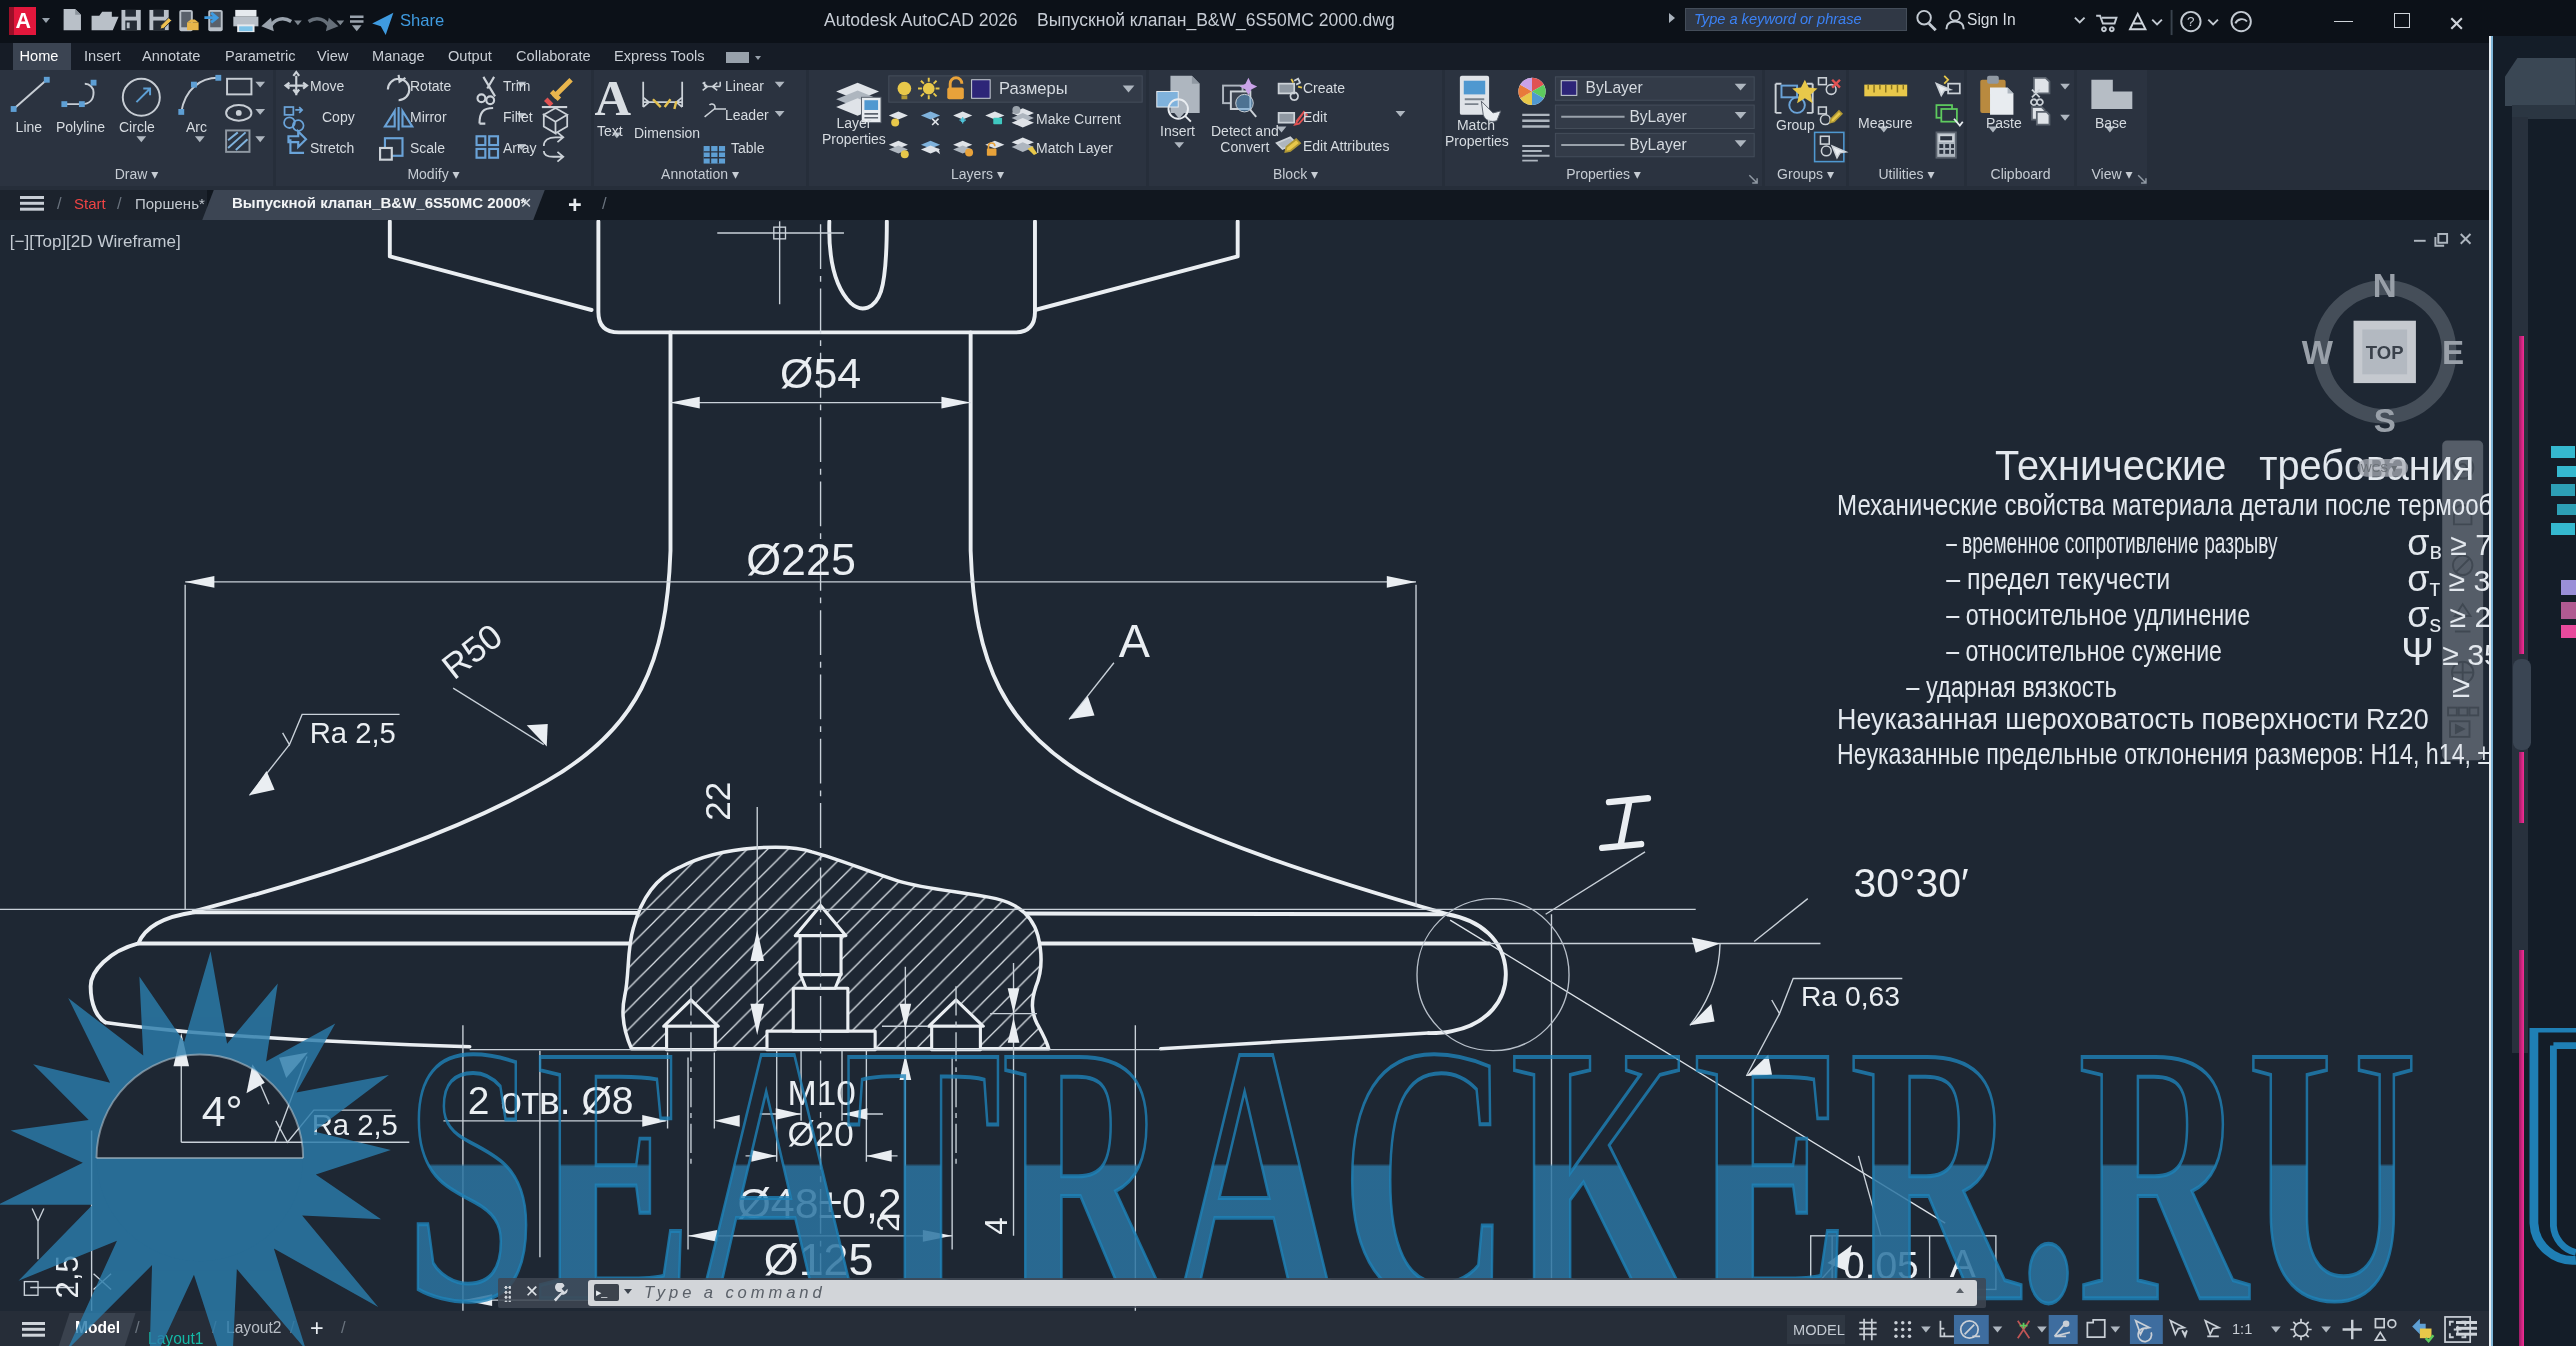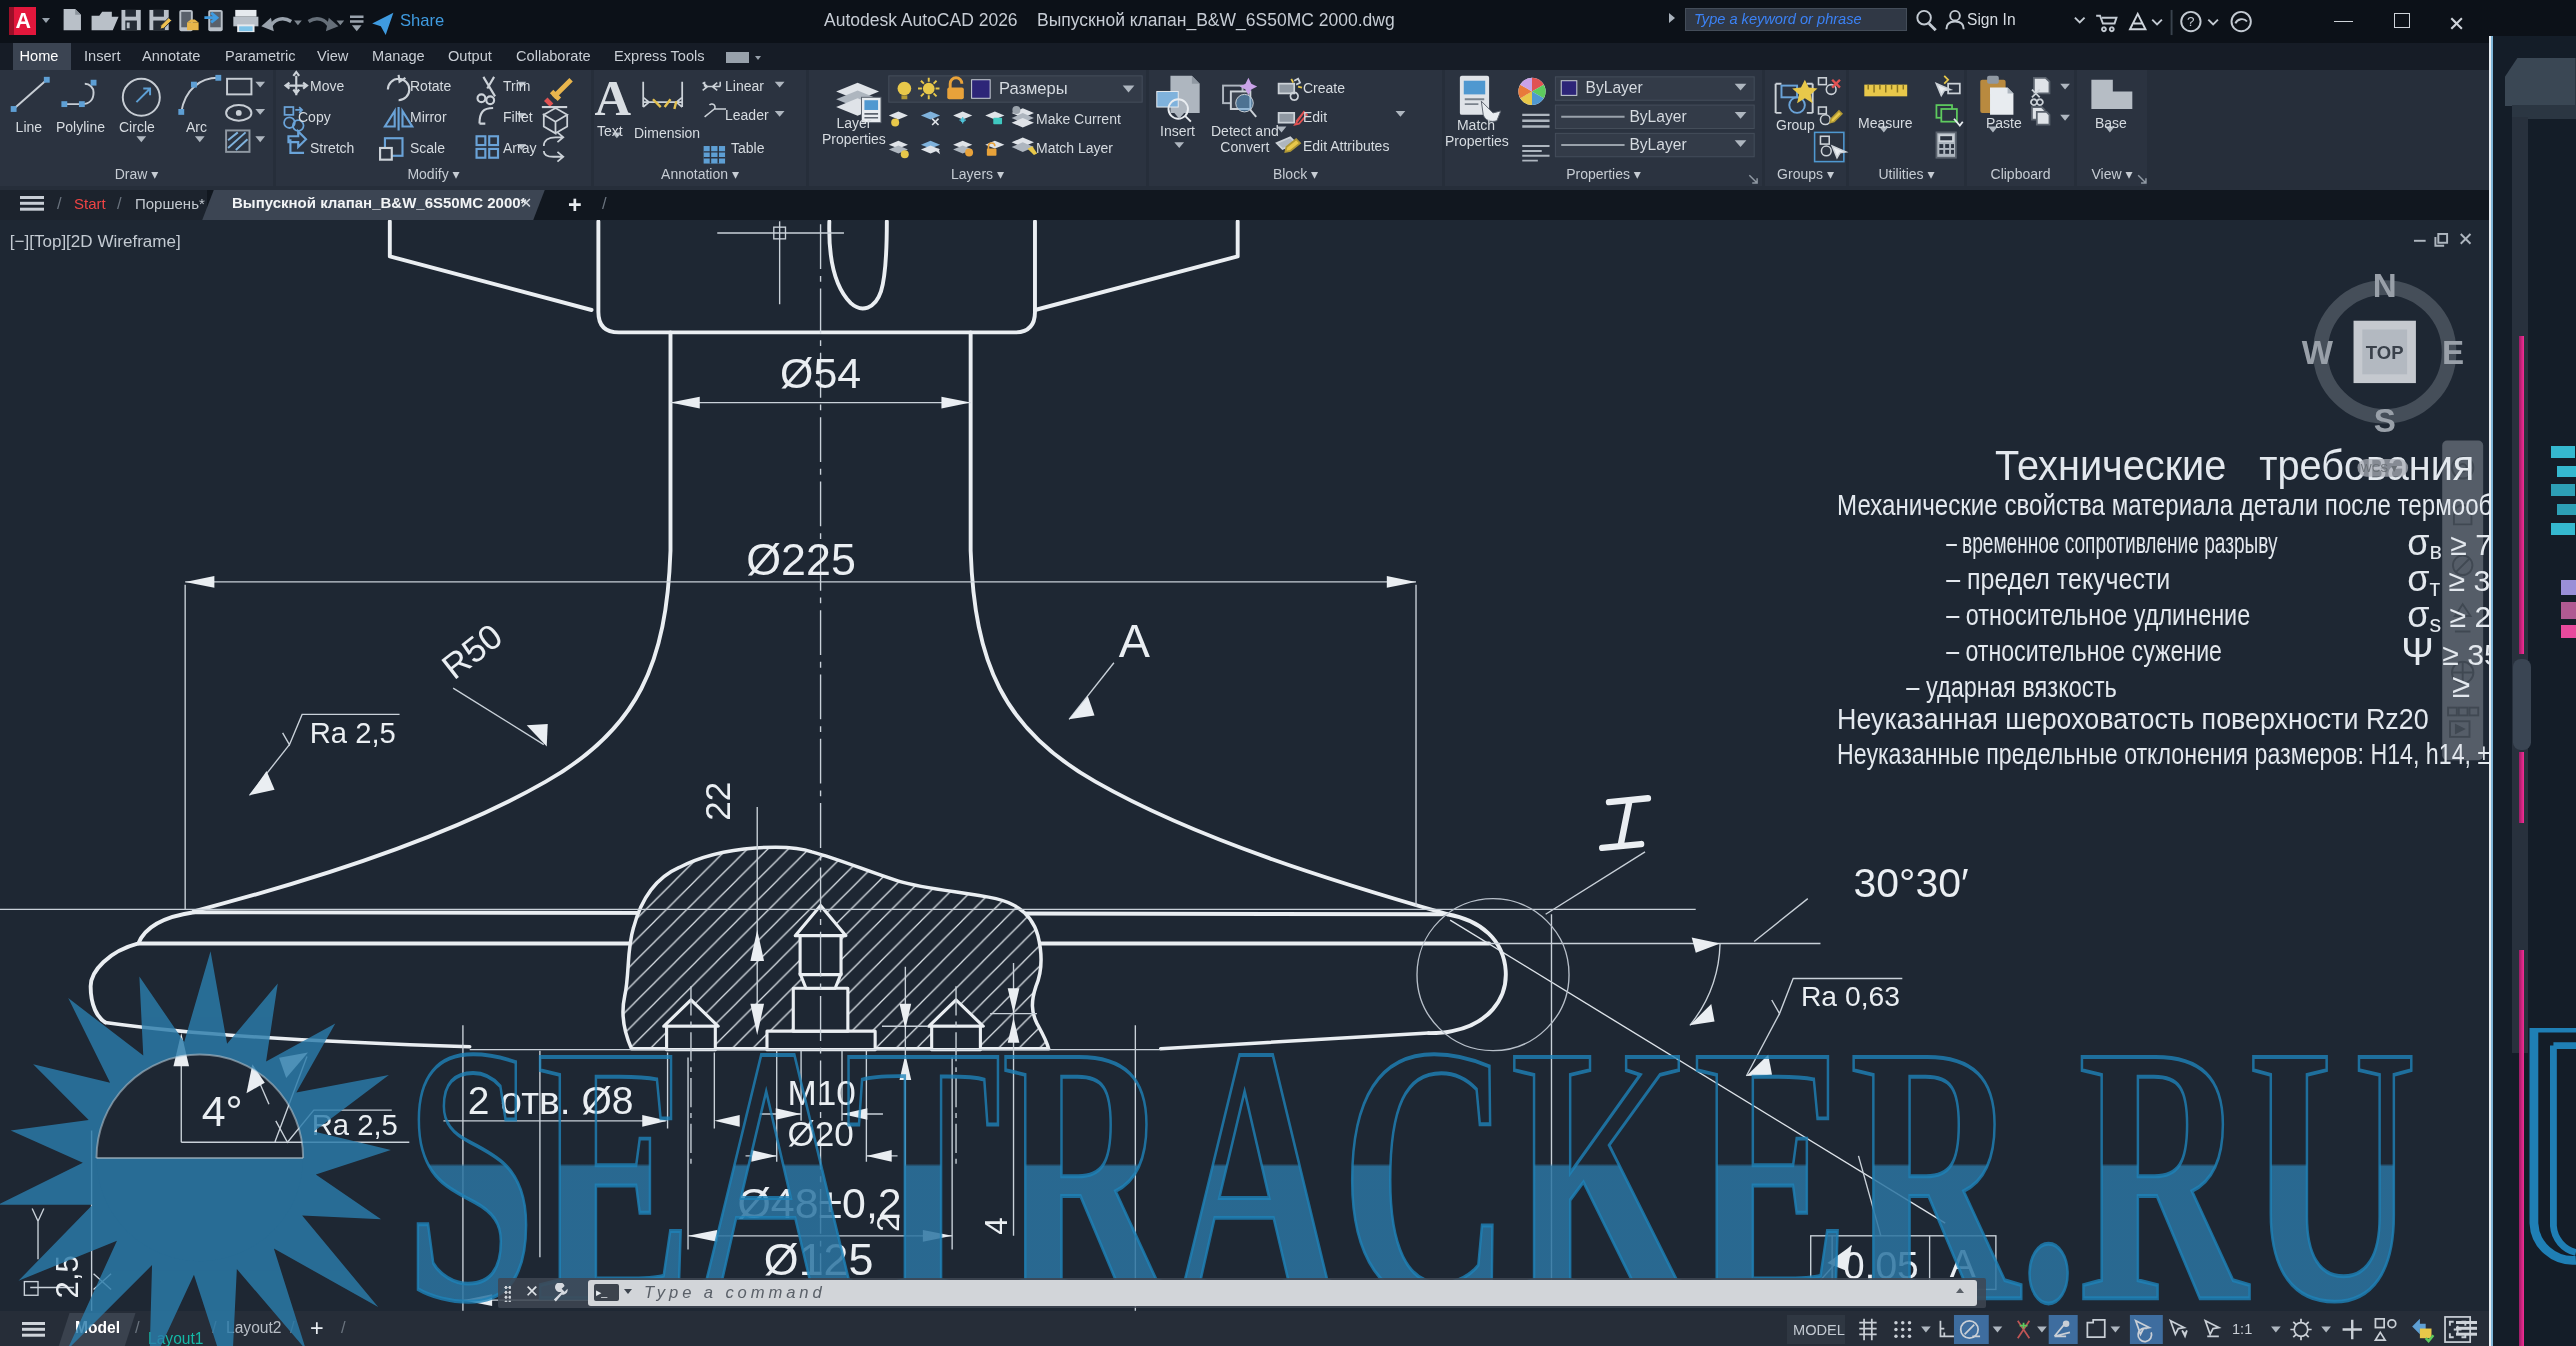--- a/index.html
+++ b/index.html
@@ -663,21 +663,21 @@
           </g>
       </svg>
 
       <div class="btnlabel" style="left:15.6px;top:49px;">Line</div>
       <div class="btnlabel" style="left:56px;top:49px;">Polyline</div>
       <div class="btnlabel" style="left:119px;top:49px;">Circle</div>
       <div class="btnlabel" style="left:186px;top:49px;">Arc</div>
       <div class="btnlabel" style="left:310px;top:7.8px;">Move</div>
       <div class="btnlabel" style="left:410px;top:7.8px;">Rotate</div>
       <div class="btnlabel" style="left:503px;top:7.8px;">Trim</div>
-      <div class="btnlabel" style="left:298px;top:39px;text-align:right;">Copy</div>
+      <div class="btnlabel" style="left:322px;top:39px;text-align:right;">Copy</div>
       <div class="btnlabel" style="left:410px;top:39px;">Mirror</div>
       <div class="btnlabel" style="left:503px;top:39px;">Fillet</div>
       <div class="btnlabel" style="left:310px;top:70px;">Stretch</div>
       <div class="btnlabel" style="left:410px;top:70px;">Scale</div>
       <div class="btnlabel" style="left:503px;top:70px;">Array</div>
       <div class="btnlabel" style="left:597px;top:53px;">Text</div>
       <div class="btnlabel" style="left:634px;top:55px;">Dimension</div>
       <div class="btnlabel" style="left:725px;top:7.8px;">Linear</div>
       <div class="btnlabel" style="left:725px;top:37px;">Leader</div>
       <div class="btnlabel" style="left:731px;top:70px;">Table</div>

